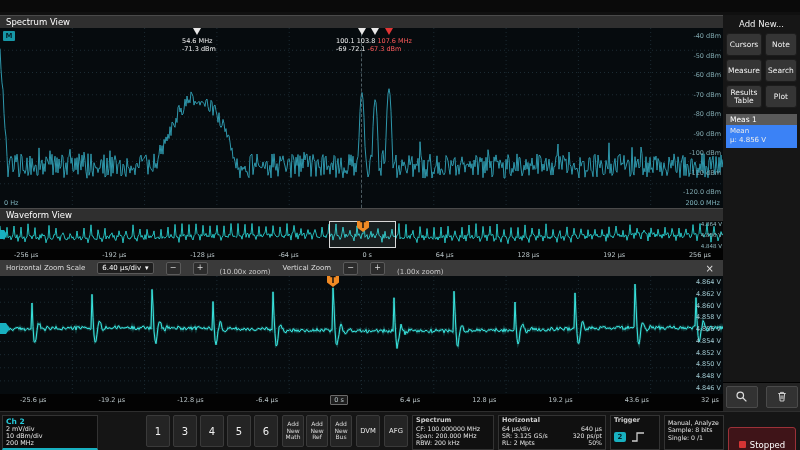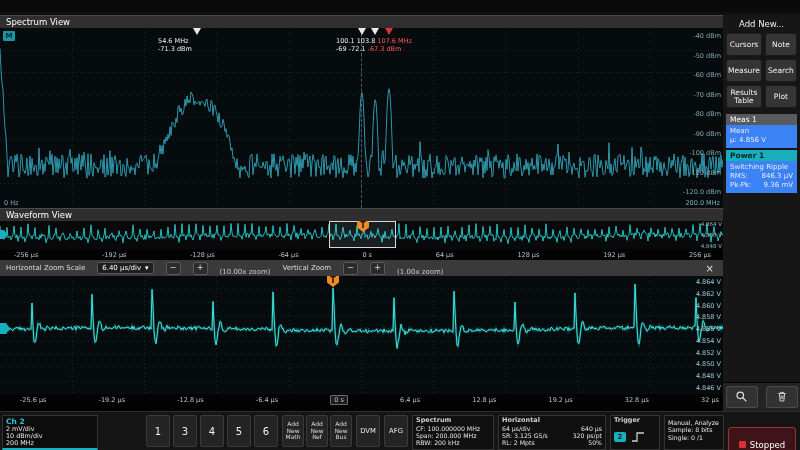--- a/index.html
+++ b/index.html
@@ -141,21 +141,21 @@
             <line x1="0" y1="133.5" x2="723" y2="133.5" stroke="#1c2b33" stroke-width="1" stroke-dasharray="1,3"></line>
             <line x1="0" y1="155.75" x2="723" y2="155.75" stroke="#1c2b33" stroke-width="1" stroke-dasharray="1,3"></line>
             <path d="M0.0,20.6L1.0,41.3L2.0,54.9L3.0,61.8L4.0,85.3L5.0,100.7L6.0,108.9L7.0,128.5L8.0,148.9L9.0,137.4L10.0,130.8L11.0,128.3L12.0,130.2L13.0,143.9L14.0,141.1L15.0,127.4L16.0,134.1L17.0,126.2L18.0,134.9L19.0,149.0L20.0,145.0L21.0,126.2L22.0,128.5L23.0,142.6L24.0,142.4L25.0,145.5L26.0,141.9L27.0,129.8L28.0,147.5L29.0,143.1L30.0,128.0L31.0,146.7L32.0,130.4L33.0,139.1L34.0,143.5L35.0,137.4L36.0,137.1L37.0,147.3L38.0,147.1L39.0,119.9L40.0,141.7L41.0,135.7L42.0,131.9L43.0,146.3L44.0,135.6L45.0,143.5L46.0,128.8L47.0,130.7L48.0,133.8L49.0,136.4L50.0,122.7L51.0,136.5L52.0,126.3L53.0,146.9L54.0,134.7L55.0,128.2L56.0,144.4L57.0,129.6L58.0,144.9L59.0,131.0L60.0,140.5L61.0,138.6L62.0,126.9L63.0,129.0L64.0,149.6L65.0,141.4L66.0,134.7L67.0,146.7L68.0,129.5L69.0,128.4L70.0,121.3L71.0,135.4L72.0,129.7L73.0,143.3L74.0,143.1L75.0,130.4L76.0,141.8L77.0,129.6L78.0,146.3L79.0,125.8L80.0,133.8L81.0,142.1L82.0,127.1L83.0,138.6L84.0,124.1L85.0,132.6L86.0,143.8L87.0,150.2L88.0,125.7L89.0,147.3L90.0,143.6L91.0,125.9L92.0,142.6L93.0,148.3L94.0,134.7L95.0,137.9L96.0,140.3L97.0,139.5L98.0,144.6L99.0,140.1L100.0,140.4L101.0,131.6L102.0,132.3L103.0,145.4L104.0,126.7L105.0,149.1L106.0,147.9L107.0,130.0L108.0,147.0L109.0,140.3L110.0,122.7L111.0,148.3L112.0,129.0L113.0,145.2L114.0,132.6L115.0,127.6L116.0,132.5L117.0,145.9L118.0,136.4L119.0,135.3L120.0,132.1L121.0,148.0L122.0,146.9L123.0,136.1L124.0,137.7L125.0,145.7L126.0,148.6L127.0,130.4L128.0,138.8L129.0,140.0L130.0,145.1L131.0,137.8L132.0,142.3L133.0,140.4L134.0,139.9L135.0,146.8L136.0,136.4L137.0,135.1L138.0,139.0L139.0,140.0L140.0,129.1L141.0,127.1L142.0,133.3L143.0,131.4L144.0,130.4L145.0,128.4L146.0,126.9L147.0,133.7L148.0,146.3L149.0,131.7L150.0,139.0L151.0,140.8L152.0,142.6L153.0,143.5L154.0,125.9L155.0,139.7L156.0,135.3L157.0,140.4L158.0,131.2L159.0,126.3L160.0,117.0L161.0,126.0L162.0,117.6L163.0,126.2L164.0,111.4L165.0,115.6L166.0,108.9L167.0,113.0L168.0,106.2L169.0,110.5L170.0,98.7L171.0,107.6L172.0,94.1L173.0,94.8L174.0,97.5L175.0,99.3L176.0,90.1L177.0,94.5L178.0,79.3L179.0,77.3L180.0,84.0L181.0,80.0L182.0,87.0L183.0,86.0L184.0,81.3L185.0,71.2L186.0,78.2L187.0,68.0L188.0,75.2L189.0,71.7L190.0,74.8L191.0,63.9L192.0,65.9L193.0,68.3L194.0,77.1L195.0,73.1L196.0,75.2L197.0,75.4L198.0,74.6L199.0,73.3L200.0,77.2L201.0,73.7L202.0,73.7L203.0,74.2L204.0,75.7L205.0,78.5L206.0,72.0L207.0,71.0L208.0,78.6L209.0,83.0L210.0,83.5L211.0,72.3L212.0,73.9L213.0,87.4L214.0,77.8L215.0,77.0L216.0,82.8L217.0,87.1L218.0,94.4L219.0,84.7L220.0,97.5L221.0,99.4L222.0,97.7L223.0,91.4L224.0,95.5L225.0,103.7L226.0,100.6L227.0,109.3L228.0,107.0L229.0,107.6L230.0,114.1L231.0,122.4L232.0,119.9L233.0,130.4L234.0,129.2L235.0,133.7L236.0,140.2L237.0,130.6L238.0,141.7L239.0,139.6L240.0,149.9L241.0,138.0L242.0,142.4L243.0,139.2L244.0,141.2L245.0,138.1L246.0,144.0L247.0,143.4L248.0,147.9L249.0,149.7L250.0,128.7L251.0,126.8L252.0,126.2L253.0,146.6L254.0,138.5L255.0,134.8L256.0,138.9L257.0,126.0L258.0,134.8L259.0,138.0L260.0,138.9L261.0,139.6L262.0,139.7L263.0,133.9L264.0,138.3L265.0,140.7L266.0,134.0L267.0,133.3L268.0,147.3L269.0,143.4L270.0,137.3L271.0,149.9L272.0,126.0L273.0,139.3L274.0,125.8L275.0,137.7L276.0,142.4L277.0,135.6L278.0,148.3L279.0,138.6L280.0,128.3L281.0,133.1L282.0,131.7L283.0,127.8L284.0,134.1L285.0,138.0L286.0,143.6L287.0,140.1L288.0,131.7L289.0,130.6L290.0,134.7L291.0,149.6L292.0,126.4L293.0,127.6L294.0,132.5L295.0,145.9L296.0,129.2L297.0,137.5L298.0,126.5L299.0,148.5L300.0,127.7L301.0,143.7L302.0,130.8L303.0,140.1L304.0,124.2L305.0,132.0L306.0,126.6L307.0,126.1L308.0,138.9L309.0,132.8L310.0,127.9L311.0,148.5L312.0,134.7L313.0,126.5L314.0,131.5L315.0,133.6L316.0,148.4L317.0,132.9L318.0,131.5L319.0,139.7L320.0,138.9L321.0,147.4L322.0,129.5L323.0,126.6L324.0,146.5L325.0,129.8L326.0,128.1L327.0,141.7L328.0,138.1L329.0,138.0L330.0,146.2L331.0,135.5L332.0,134.8L333.0,142.0L334.0,127.4L335.0,128.5L336.0,149.5L337.0,137.2L338.0,130.5L339.0,145.5L340.0,139.7L341.0,129.8L342.0,142.4L343.0,149.8L344.0,139.6L345.0,144.8L346.0,142.4L347.0,145.8L348.0,141.7L349.0,126.5L350.0,137.1L351.0,126.8L352.0,138.3L353.0,128.2L354.0,147.4L355.0,135.1L356.0,144.1L357.0,132.1L358.0,128.5L359.0,109.3L360.0,83.5L361.0,68.6L362.0,64.6L363.0,71.6L364.0,89.5L365.0,118.4L366.0,130.9L367.0,141.0L368.0,149.0L369.0,145.9L370.0,132.3L371.0,126.9L372.0,128.7L373.0,98.8L374.0,79.8L375.0,71.7L376.0,74.6L377.0,88.4L378.0,113.1L379.0,142.7L380.0,140.1L381.0,147.5L382.0,126.3L383.0,122.5L384.0,135.7L385.0,133.7L386.0,109.1L387.0,82.0L388.0,65.9L389.0,60.7L390.0,66.5L391.0,83.2L392.0,110.8L393.0,140.1L394.0,136.0L395.0,133.7L396.0,127.0L397.0,149.7L398.0,141.9L399.0,137.3L400.0,146.8L401.0,142.7L402.0,131.7L403.0,138.0L404.0,134.0L405.0,137.1L406.0,142.3L407.0,145.2L408.0,139.2L409.0,127.5L410.0,136.9L411.0,133.2L412.0,128.4L413.0,148.7L414.0,136.1L415.0,141.4L416.0,135.9L417.0,137.6L418.0,130.3L419.0,144.3L420.0,113.7L421.0,127.8L422.0,133.0L423.0,150.0L424.0,132.0L425.0,150.1L426.0,141.3L427.0,148.4L428.0,132.3L429.0,133.3L430.0,126.2L431.0,138.1L432.0,150.0L433.0,143.9L434.0,145.9L435.0,139.3L436.0,138.4L437.0,127.8L438.0,145.5L439.0,134.4L440.0,147.0L441.0,140.9L442.0,141.4L443.0,145.3L444.0,146.8L445.0,144.6L446.0,127.5L447.0,129.4L448.0,133.0L449.0,140.5L450.0,146.4L451.0,132.4L452.0,137.5L453.0,137.4L454.0,131.0L455.0,129.5L456.0,147.4L457.0,138.6L458.0,136.9L459.0,146.3L460.0,137.7L461.0,134.2L462.0,128.8L463.0,136.4L464.0,134.6L465.0,144.2L466.0,136.9L467.0,136.7L468.0,135.8L469.0,139.0L470.0,133.3L471.0,140.3L472.0,135.7L473.0,146.9L474.0,132.0L475.0,138.7L476.0,127.4L477.0,129.2L478.0,146.8L479.0,135.2L480.0,129.3L481.0,133.9L482.0,130.2L483.0,149.7L484.0,133.4L485.0,145.1L486.0,129.3L487.0,142.5L488.0,121.7L489.0,128.9L490.0,139.8L491.0,133.2L492.0,148.9L493.0,146.7L494.0,128.9L495.0,133.4L496.0,126.9L497.0,133.9L498.0,133.0L499.0,140.4L500.0,131.9L501.0,135.2L502.0,139.8L503.0,134.5L504.0,150.0L505.0,150.1L506.0,131.3L507.0,141.3L508.0,126.6L509.0,130.5L510.0,145.5L511.0,147.8L512.0,140.3L513.0,144.4L514.0,134.3L515.0,141.1L516.0,142.9L517.0,125.9L518.0,143.1L519.0,129.5L520.0,129.7L521.0,140.0L522.0,147.9L523.0,144.9L524.0,137.2L525.0,142.1L526.0,131.3L527.0,141.2L528.0,134.4L529.0,147.3L530.0,135.5L531.0,137.9L532.0,130.0L533.0,141.6L534.0,137.3L535.0,141.4L536.0,140.4L537.0,126.0L538.0,145.7L539.0,127.4L540.0,127.5L541.0,130.6L542.0,143.4L543.0,136.0L544.0,142.1L545.0,134.0L546.0,130.2L547.0,143.1L548.0,138.9L549.0,131.1L550.0,141.1L551.0,147.1L552.0,134.7L553.0,147.0L554.0,138.5L555.0,138.3L556.0,128.5L557.0,128.0L558.0,116.0L559.0,141.2L560.0,128.4L561.0,133.9L562.0,141.5L563.0,127.4L564.0,129.7L565.0,132.7L566.0,130.9L567.0,144.9L568.0,142.2L569.0,124.0L570.0,136.6L571.0,138.4L572.0,146.4L573.0,137.9L574.0,135.0L575.0,141.6L576.0,140.8L577.0,140.2L578.0,144.1L579.0,150.0L580.0,129.4L581.0,138.2L582.0,134.4L583.0,133.0L584.0,134.4L585.0,149.2L586.0,142.2L587.0,143.6L588.0,142.0L589.0,129.9L590.0,129.8L591.0,142.3L592.0,143.3L593.0,148.7L594.0,127.7L595.0,126.3L596.0,139.7L597.0,148.9L598.0,127.0L599.0,135.5L600.0,139.9L601.0,132.4L602.0,136.6L603.0,146.2L604.0,146.7L605.0,145.5L606.0,132.4L607.0,137.8L608.0,141.1L609.0,114.8L610.0,145.3L611.0,135.8L612.0,147.5L613.0,145.6L614.0,136.1L615.0,130.5L616.0,142.3L617.0,144.3L618.0,128.1L619.0,127.6L620.0,126.1L621.0,137.2L622.0,134.9L623.0,136.2L624.0,127.4L625.0,141.5L626.0,138.8L627.0,134.9L628.0,131.8L629.0,133.6L630.0,148.4L631.0,146.1L632.0,119.3L633.0,143.3L634.0,147.1L635.0,128.7L636.0,139.4L637.0,134.0L638.0,131.0L639.0,140.0L640.0,138.8L641.0,119.0L642.0,125.7L643.0,146.9L644.0,140.3L645.0,143.8L646.0,128.7L647.0,148.9L648.0,134.7L649.0,144.4L650.0,129.3L651.0,141.5L652.0,139.7L653.0,144.7L654.0,128.7L655.0,132.1L656.0,128.1L657.0,142.1L658.0,130.5L659.0,133.1L660.0,143.8L661.0,134.3L662.0,147.7L663.0,142.1L664.0,134.7L665.0,140.8L666.0,141.7L667.0,147.6L668.0,143.2L669.0,129.0L670.0,134.5L671.0,140.2L672.0,132.0L673.0,137.7L674.0,125.9L675.0,132.8L676.0,143.8L677.0,144.6L678.0,128.8L679.0,135.9L680.0,149.7L681.0,135.3L682.0,131.3L683.0,127.4L684.0,147.6L685.0,129.2L686.0,147.7L687.0,136.0L688.0,137.7L689.0,148.6L690.0,144.2L691.0,131.2L692.0,130.8L693.0,145.7L694.0,137.4L695.0,133.9L696.0,138.2L697.0,149.7L698.0,139.9L699.0,144.7L700.0,135.8L701.0,142.6L702.0,125.3L703.0,145.0L704.0,125.8L705.0,149.1L706.0,138.2L707.0,139.7L708.0,149.7L709.0,132.1L710.0,129.0L711.0,141.2L712.0,132.3L713.0,128.2L714.0,140.6L715.0,146.6L716.0,128.5L717.0,140.6L718.0,145.4L719.0,129.3L720.0,144.3L721.0,127.0L722.0,139.2L723.0,131.4" fill="none" stroke="#2e97ab" stroke-width="1"></path>
           </svg>
         <div id="cf-line"></div>
         <div class="m-badge">M</div>
         <div class="tri" style="left:193px"></div>
         <div class="tri" style="left:358px"></div>
         <div class="tri" style="left:371px"></div>
         <div class="tri red" style="left:385px"></div>
-        <div class="marker-label" style="left:158px;top:9px">
+        <div class="marker-label" style="left:182px;top:9px">
           <div>54.6 MHz</div>
           <div>-71.3 dBm</div>
         </div>
         <div class="marker-label" style="left:336px;top:9px">
           <div>
             <span>100.1  103.8</span>
             <span class="red-text">107.6 MHz</span>
           </div>
           <div>
             <span>-69  -72.1</span>
@@ -263,21 +263,21 @@
 
       <div id="zoom-tlabels">
           <div class="">-25.6 µs</div>
           <div class="">-19.2 µs</div>
           <div class="">-12.8 µs</div>
           <div class="">-6.4 µs</div>
           <div class="">0 s</div>
           <div class="">6.4 µs</div>
           <div class="">12.8 µs</div>
           <div class="">19.2 µs</div>
-          <div class="">32.8 µs</div>
+          <div class="">43.6 µs</div>
           <div class="">32 µs</div>
         </div>
     </section>
   </div>
 
   <aside id="sidebar">
     <div id="addnew-title">Add New...</div>
     <div id="sidebar-buttons">
         <div class="side-btn">Cursors</div>
         <div class="side-btn">Note</div>
@@ -288,34 +288,20 @@
       </div>
 
     <div class="card" id="meas1">
       <div class="card-header">Meas 1</div>
       <div class="card-body">
         <div>Mean</div>
         <div>µ: 4.856 V</div>
       </div>
     </div>
 
-    <div class="card" id="power1">
-      <div class="card-header">Power 1</div>
-      <div class="card-body">
-        <div>Switching Ripple</div>
-        <div class="kv">
-          <span>RMS:</span>
-          <span>846.3 µV</span>
-        </div>
-        <div class="kv">
-          <span>Pk-Pk:</span>
-          <span>9.36 mV</span>
-        </div>
-      </div>
-    </div>
 
     <div id="sidebar-footer">
       <div class="icon-btn">
         <span>
           <svg width="13" height="13" viewBox="0 0 16 16">
               <circle cx="6.5" cy="6.5" r="4" fill="none" stroke="#ddd" stroke-width="1.5"></circle>
               <line x1="9.6" y1="9.6" x2="14" y2="14" stroke="#ddd" stroke-width="1.5"></line>
             </svg>
         </span>
       </div>

